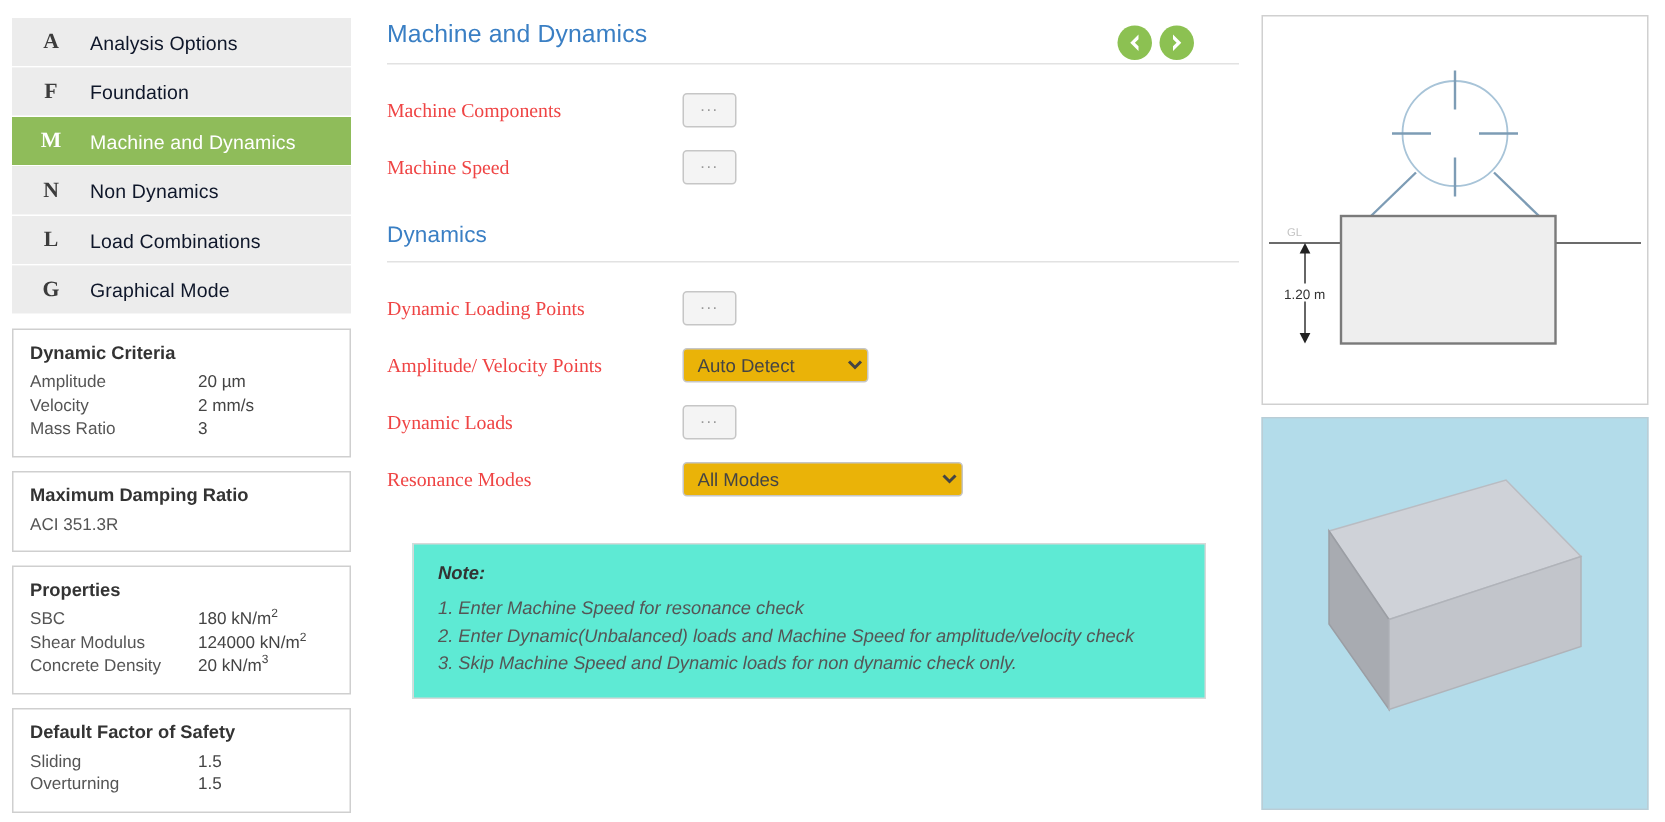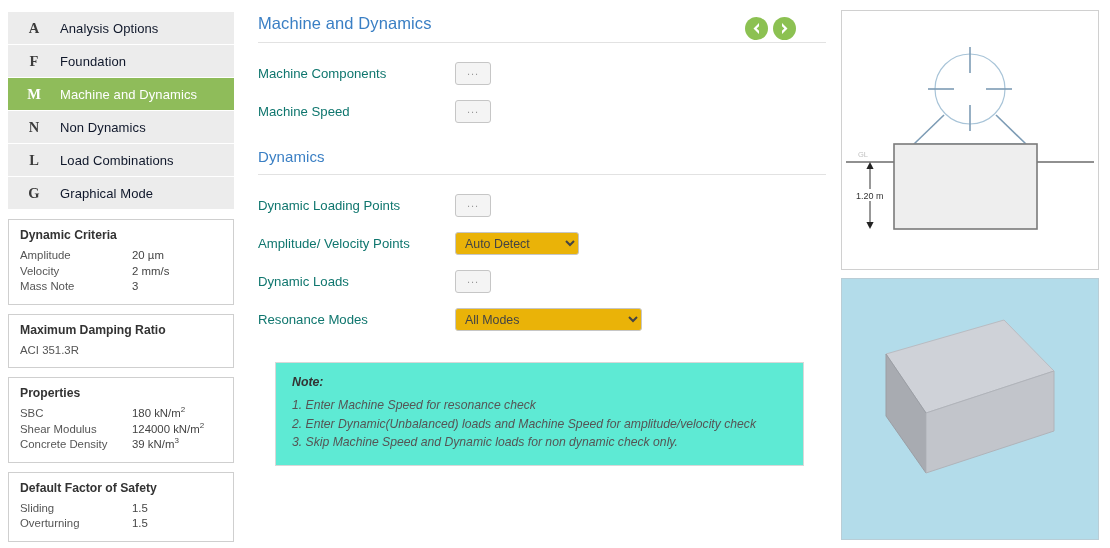--- a/index.html
+++ b/index.html
@@ -113,21 +113,22 @@
 
   .form-row {
     display: flex;
     align-items: center;
     height: 37px;
     margin-top: 1px;
   }
   .form-row .flabel {
     width: 197px;
     font-size: 13.2px;
-    color: #0f766e;
+    color: #ef4444;
+    font-family: Liberation Serif, serif;
   }
   .dots-btn {
     width: 36px; height: 23px;
     border: 1px solid #c6c6c6;
     border-radius: 3px;
     background: #f4f4f4;
     color: #999999;
     font-size: 11px;
     line-height: 17px;
     text-align: center;
@@ -230,21 +231,21 @@
       <div class="info-title">Dynamic Criteria</div>
       <div class="info-row">
         <span class="k">Amplitude</span>
         <span class="v">20 µm</span>
       </div>
       <div class="info-row">
         <span class="k">Velocity</span>
         <span class="v">2 mm/s</span>
       </div>
       <div class="info-row">
-        <span class="k">Mass Note</span>
+        <span class="k">Mass Ratio</span>
         <span class="v">3</span>
       </div>
     </div>
 
     <div class="info-card">
       <div class="info-title">Maximum Damping Ratio</div>
       <div class="info-single">ACI 351.3R</div>
     </div>
 
     <div class="info-card">
@@ -252,21 +253,21 @@
       <div class="info-row">
         <span class="k">SBC</span>
         <span class="v"><span>180 kN/m</span><sup>2</sup></span>
       </div>
       <div class="info-row">
         <span class="k">Shear Modulus</span>
         <span class="v"><span>124000 kN/m</span><sup>2</sup></span>
       </div>
       <div class="info-row">
         <span class="k">Concrete Density</span>
-        <span class="v"><span>39 kN/m</span><sup>3</sup></span>
+        <span class="v"><span>20 kN/m</span><sup>3</sup></span>
       </div>
     </div>
 
     <div class="info-card">
       <div class="info-title">Default Factor of Safety</div>
       <div class="info-row">
         <span class="k">Sliding</span>
         <span class="v">1.5</span>
       </div>
       <div class="info-row">

